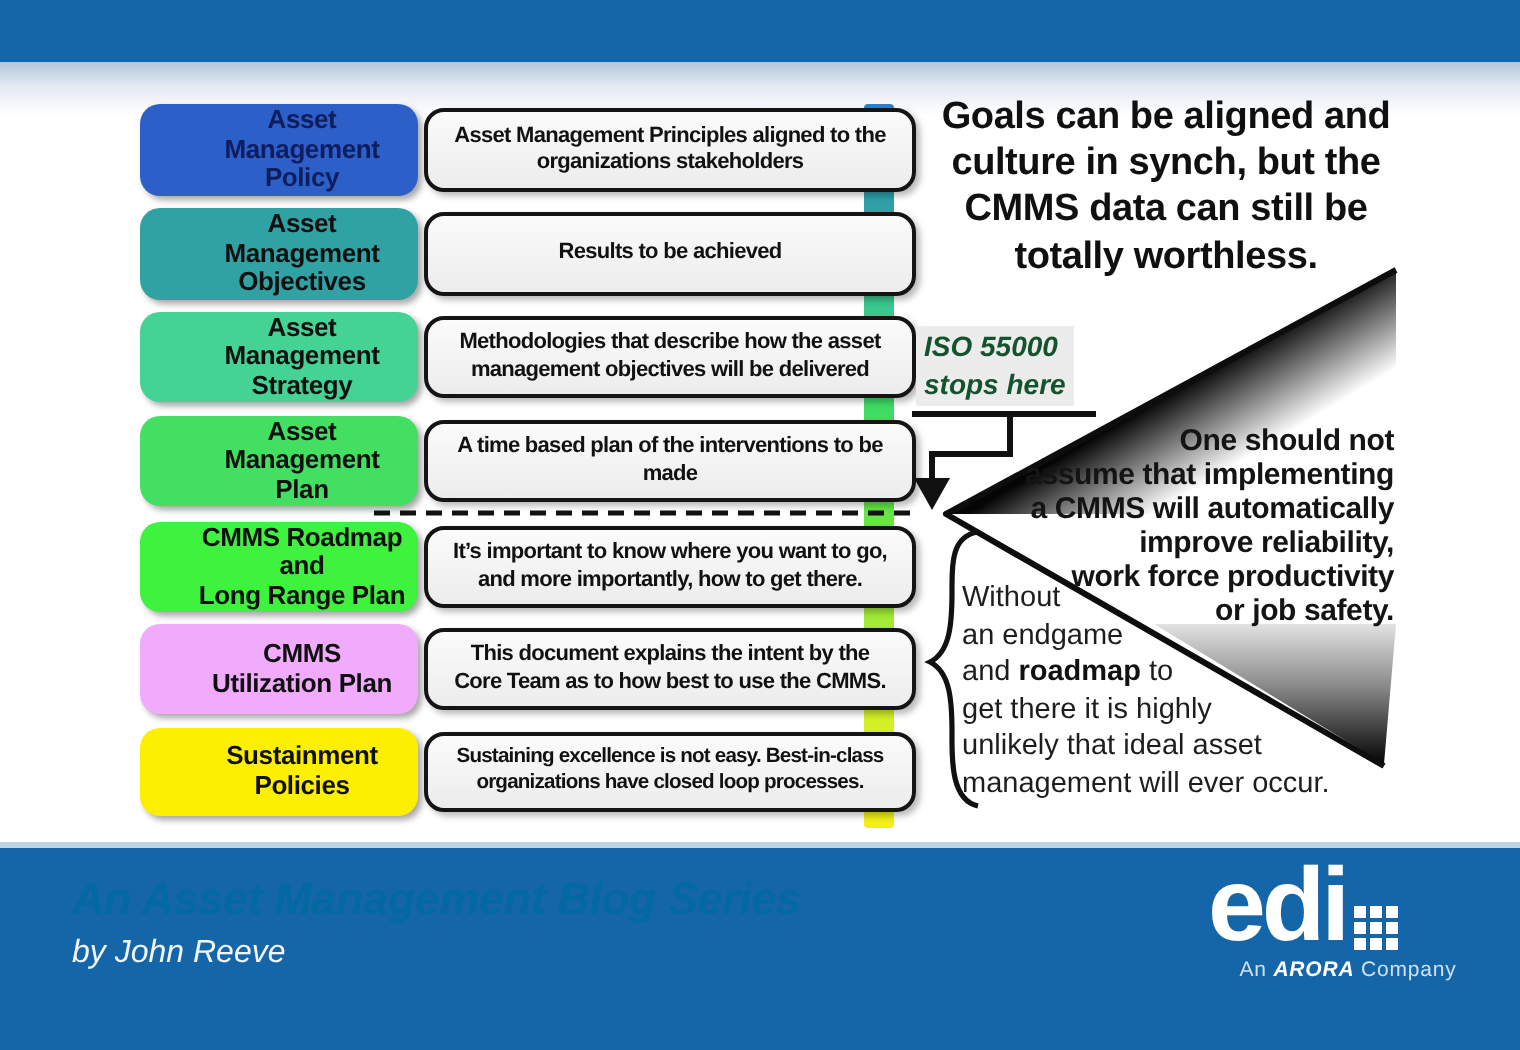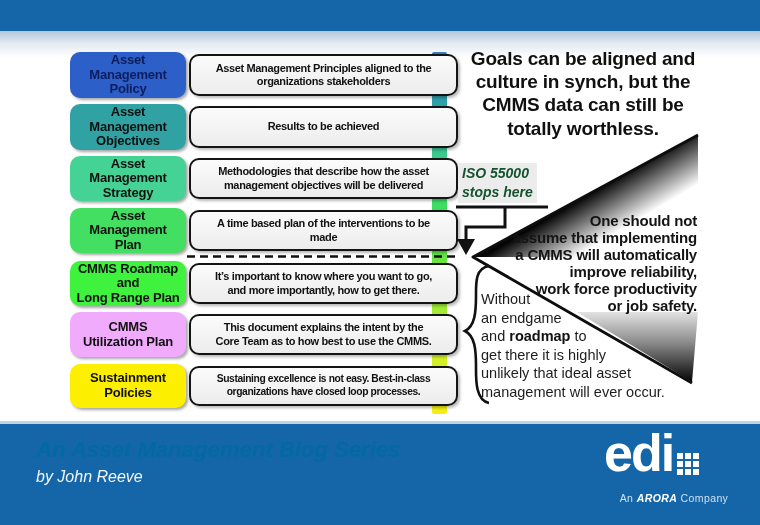--- a/index.html
+++ b/index.html
@@ -15,20 +15,21 @@
   .spectrum-bar{position:absolute;left:432px;top:52px;width:15px;height:362px;z-index:1;
     background:linear-gradient(180deg,#2f7fc5 0%,#2ea4a4 15%,#3ed088 31%,#3fe24f 48%,#8ae73a 65%,#ccf02b 82%,#f6ee14 100%);
     border-radius:2px;}
   
   .row{position:absolute;left:70px;width:388px;display:flex;z-index:2;}
   .label{
     width:116px;flex:0 0 116px;border-radius:10px;display:flex;flex-direction:column;
     justify-content:center;align-items:center;text-align:center;
     font-weight:bold;font-size:13px;line-height:1.12;letter-spacing:-0.2px;
     box-shadow:2px 2px 3px rgba(0,0,0,0.35);
+    padding-left:23px;
   }
   .desc{
     flex:1;margin-left:3px;margin-top:2px;margin-bottom:2px;
     border:2.5px solid #141414;border-radius:10px;
     background:linear-gradient(180deg,#fbfbfb 0%,#ececec 100%);
     display:flex;align-items:center;justify-content:center;text-align:center;
     font-weight:bold;font-size:11px;line-height:1.22;letter-spacing:-0.35px;color:#111;
     white-space:pre-line;padding:1px 2px;box-shadow:2px 2px 3px rgba(0,0,0,0.28);
   }
   .desc.tight{font-size:10.3px;letter-spacing:-0.4px;}
@@ -51,21 +52,21 @@
     background:#1566a9;border-top:3px solid #bed3e4;box-sizing:border-box;}
   .footer-title{position:absolute;left:36px;top:437px;color:#0369a1;
     font-weight:bold;font-size:22.5px;letter-spacing:-0.2px;z-index:4;font-style:italic;}
   .footer-subtitle{position:absolute;left:36px;top:468px;color:#f2f6fa;
     font-style:italic;font-size:16px;z-index:4;}
   .logo{position:absolute;left:604px;top:430px;width:140px;z-index:4;text-align:center;color:#fff;}
   .logo-row{display:flex;align-items:flex-end;}
   .edi{font-size:52px;font-weight:bold;line-height:0.92;letter-spacing:-2px;color:#ffffff;}
   .pixels{display:grid;grid-template-columns:repeat(3,6px);grid-gap:2px;margin-left:4px;margin-bottom:3px;}
   .px{width:6px;height:6px;background:#ffffff;}
-  .tagline{margin-top:14px;font-size:10.5px;color:#cfe0ef;letter-spacing:0.4px;}
+  .tagline{margin-top:1px;font-size:10.5px;color:#cfe0ef;letter-spacing:0.4px;}
   .tagline .brand{font-weight:bold;font-style:italic;color:#ffffff;}
 </style>
 </head>
 <body>
 
 <div class="stage">
 
   <div class="top-bar" style="background: rgb(21, 102, 169);"></div>
   <div class="top-fade"></div>
 

